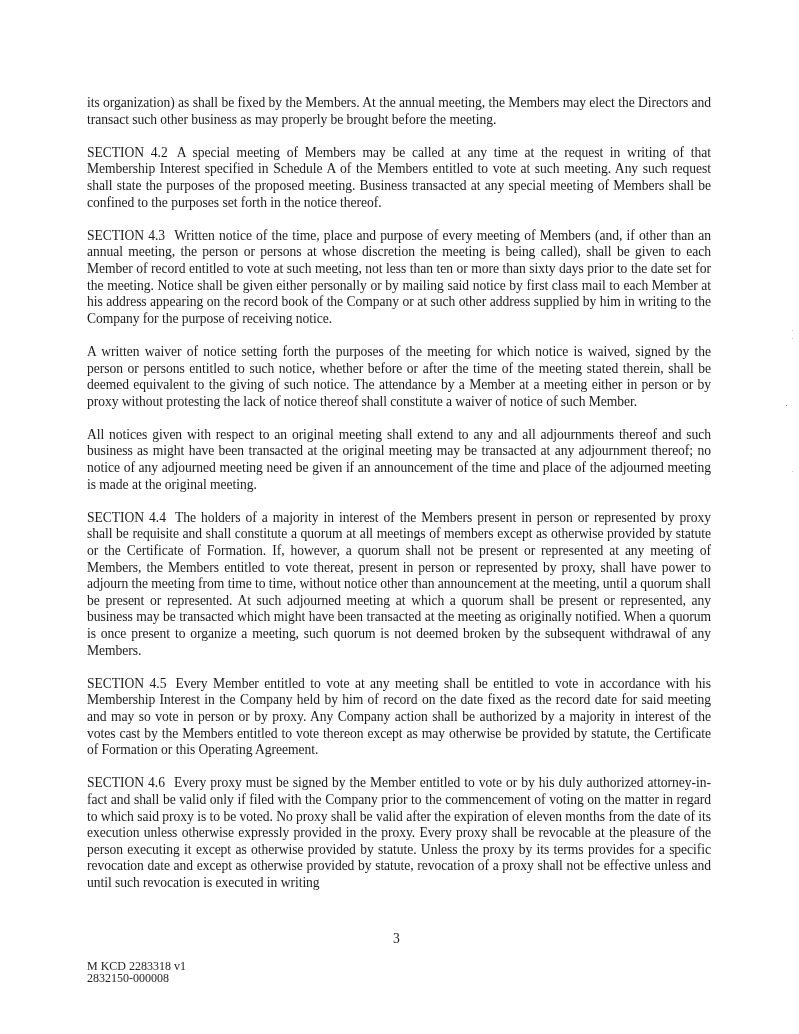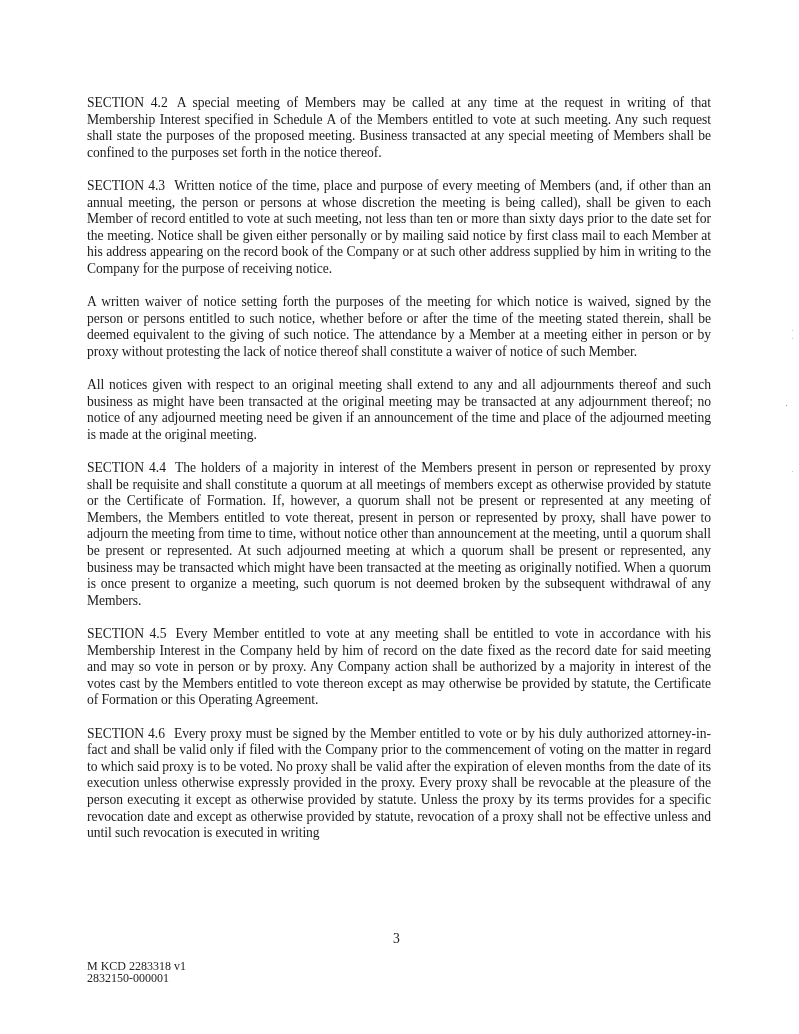--- a/index.html
+++ b/index.html
@@ -51,20 +51,23 @@
       width: 1px;
       height: 1px;
       background: #c8c8c8;
     }
   </style>
 </head>
 <body>
 
 <div class="page">
 
+  <p class="para">
+    <span>its organization) as shall be fixed by the Members. At the annual meeting, the Members may elect the Directors and transact such other business as may properly be brought before the meeting.</span>
+  </p>
 
   <p class="para">
     <span class="sec-label">SECTION 4.2</span><span>A special meeting of Members may be called at any time at the request in writing of that Membership Interest specified in Schedule A of the Members entitled to vote at such meeting. Any such request shall state the purposes of the proposed meeting. Business transacted at any special meeting of Members shall be confined to the purposes set forth in the notice thereof.</span>
   </p>
 
   <p class="para">
     <span class="sec-label">SECTION 4.3</span><span>Written notice of the time, place and purpose of every meeting of Members (and, if other than an annual meeting, the person or persons at whose discretion the meeting is being called), shall be given to each Member of record entitled to vote at such meeting, not less than ten or more than sixty days prior to the date set for the meeting.  Notice shall be given either personally or by mailing said notice by first class mail to each Member at his address appearing on the record book of the Company or at such other address supplied by him in writing to the Company for the purpose of receiving notice.</span>
   </p>
 
   <p class="para">
@@ -86,19 +89,19 @@
   <p class="para">
     <span class="sec-label">SECTION 4.6</span><span>Every proxy must be signed by the Member entitled to vote or by his duly authorized attorney-in-fact and shall be valid only if filed with the Company prior to the commencement of voting on the matter in regard to which said proxy is to be voted. No proxy shall be valid after the expiration of eleven months from the date of its execution unless otherwise expressly provided in the proxy. Every proxy shall be revocable at the pleasure of the person executing it except as otherwise provided by statute. Unless the proxy by its terms provides for a specific revocation date and except as otherwise provided by statute, revocation of a proxy shall not be effective unless and until such revocation is executed in writing</span>
   </p>
 
 </div>
 
 <div class="page-number">3</div>
 
 <div class="footer">
   <div>M KCD 2283318 v1</div>
-  <div>2832150-000001</div>
+  <div>2832150-000008</div>
 </div>
 
 <div class="artifact" style="left:792px;top:330px;"></div>
 <div class="artifact" style="left:792px;top:338px;"></div>
 <div class="artifact" style="left:786px;top:405px;background:#9a9a9a;"></div>
 <div class="artifact" style="left:792px;top:471px;"></div>
 
 </body></html>

